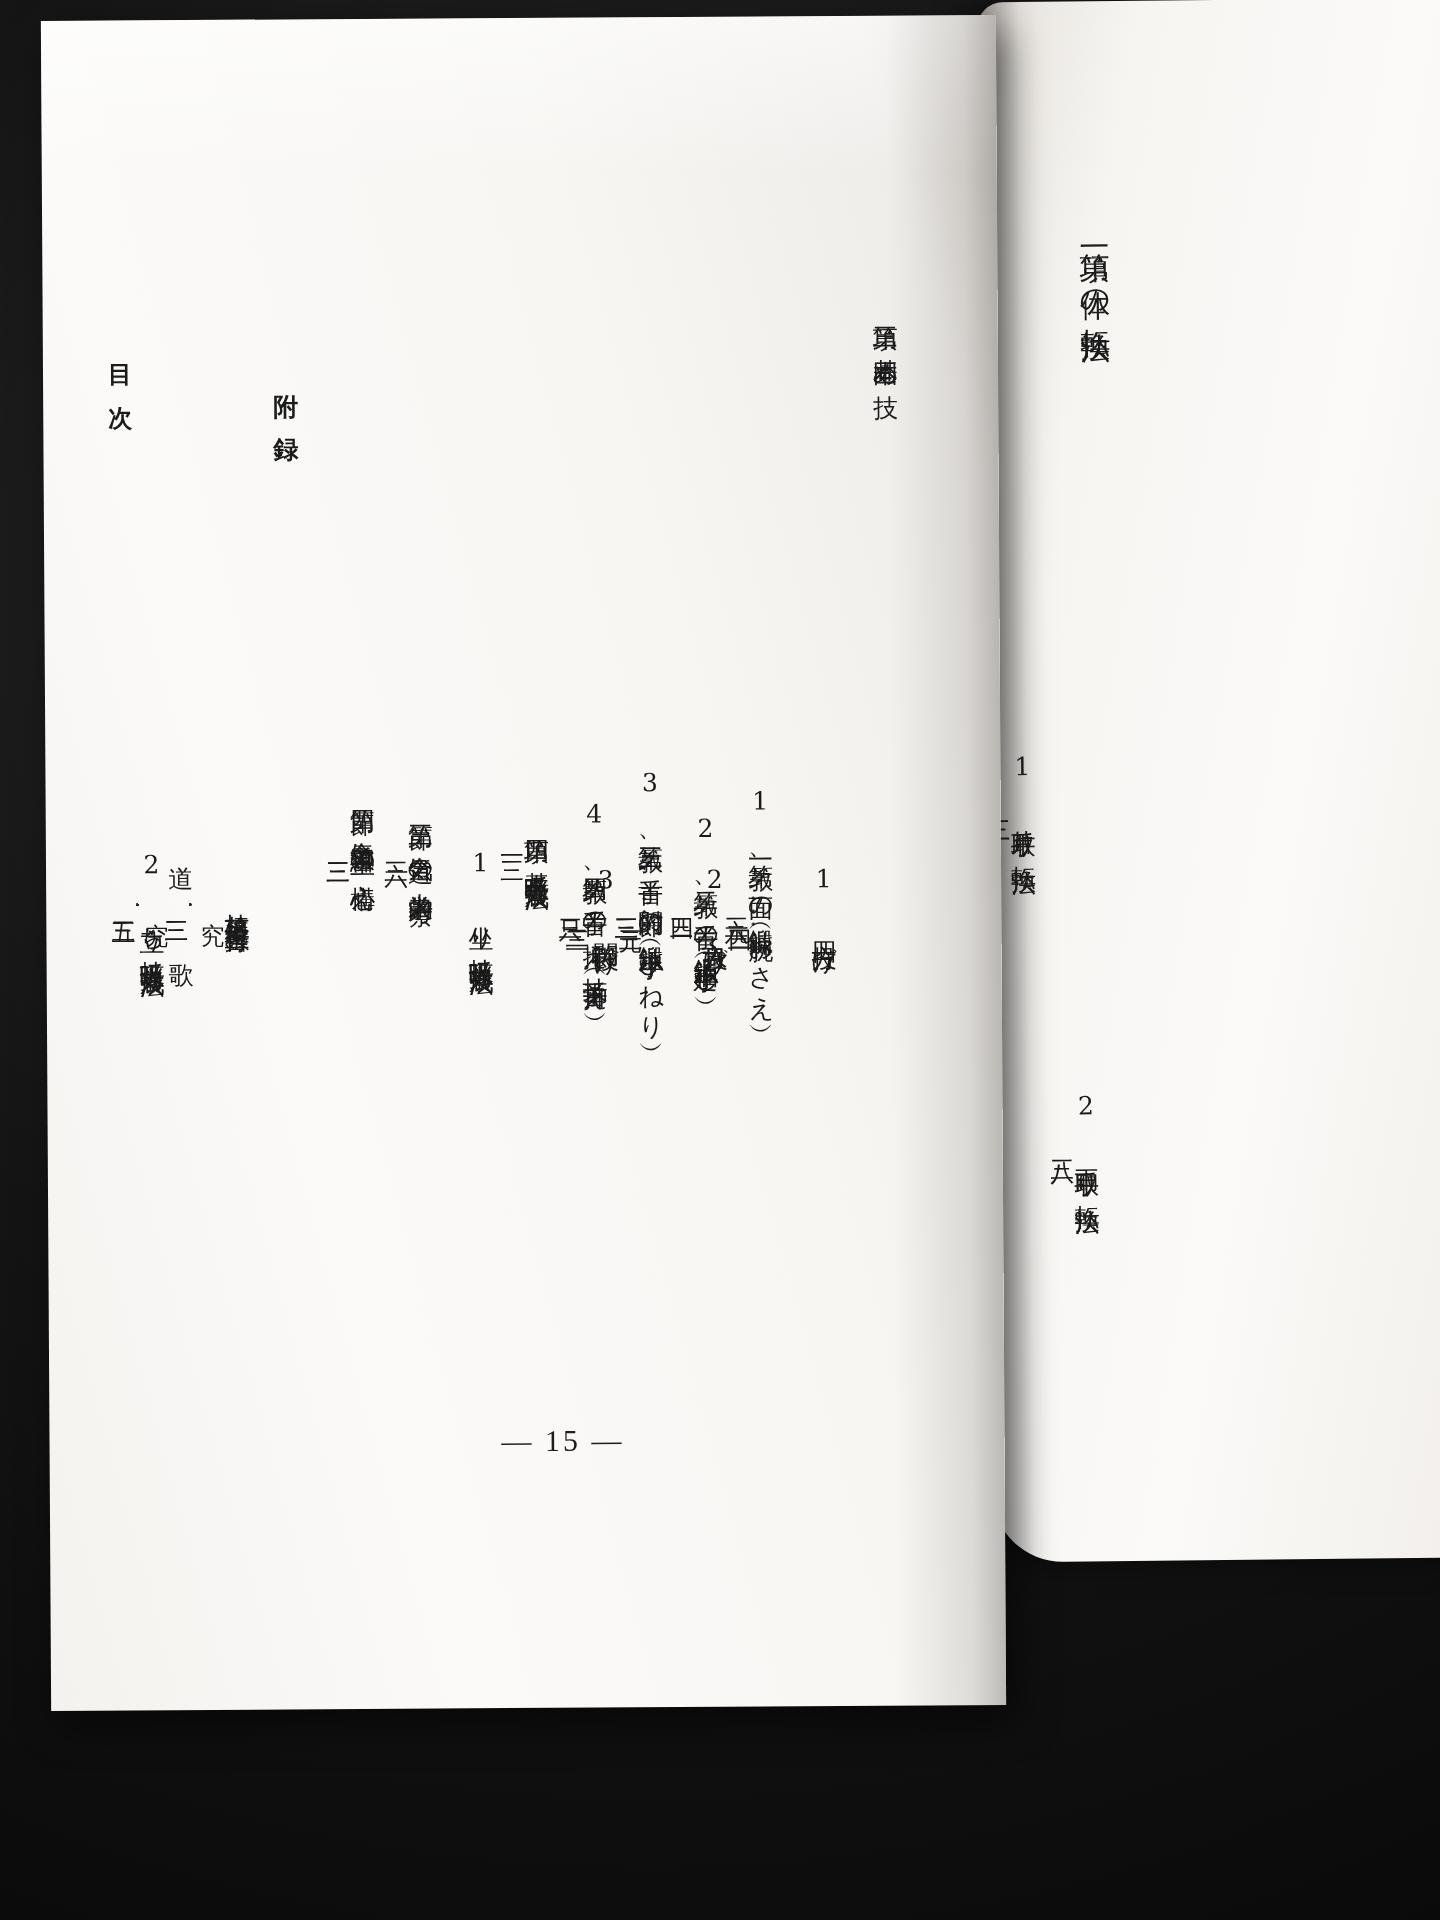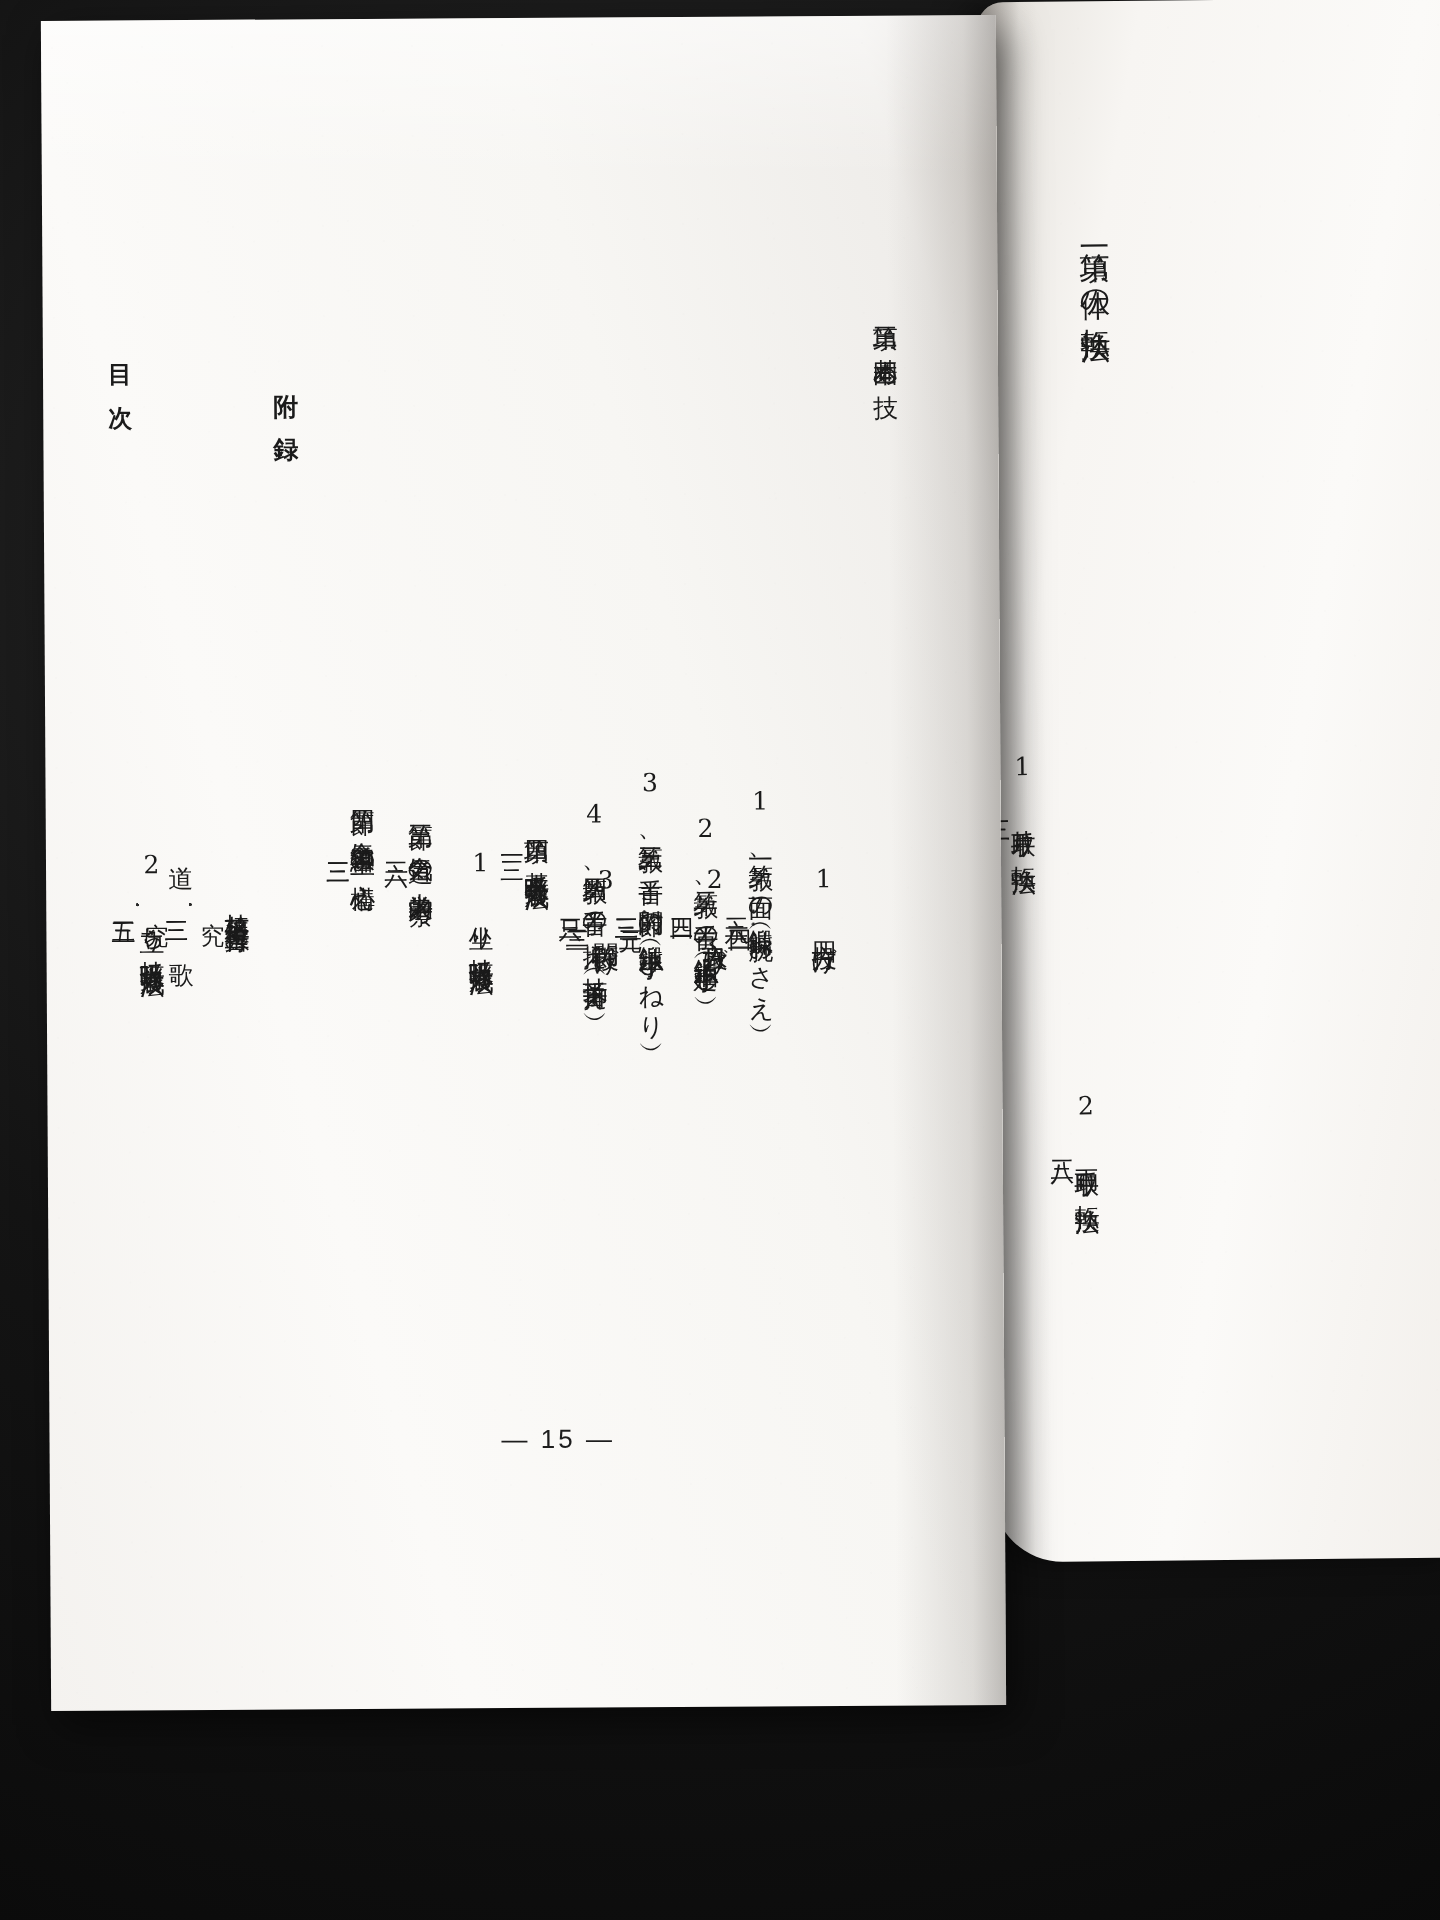--- a/index.html
+++ b/index.html
@@ -120,23 +120,23 @@
   }
   .toc-line .pg {
     font-size: 24px;
     letter-spacing: 0;
   }
 
   
   .folio {
     position: absolute;
     color: #1d1d1d;
-    font-size: 26px;
+    font-size: 30px;
     letter-spacing: 3px;
-    font-family: Liberation Sans, sans-serif;
+    font-family: Liberation Serif, serif;
   }
 
   
   .rcol {
     position: absolute;
     writing-mode: vertical-rl;
     text-orientation: upright;
     color: #1b1b1b;
     font-size: 25px;
     letter-spacing: 2px;

